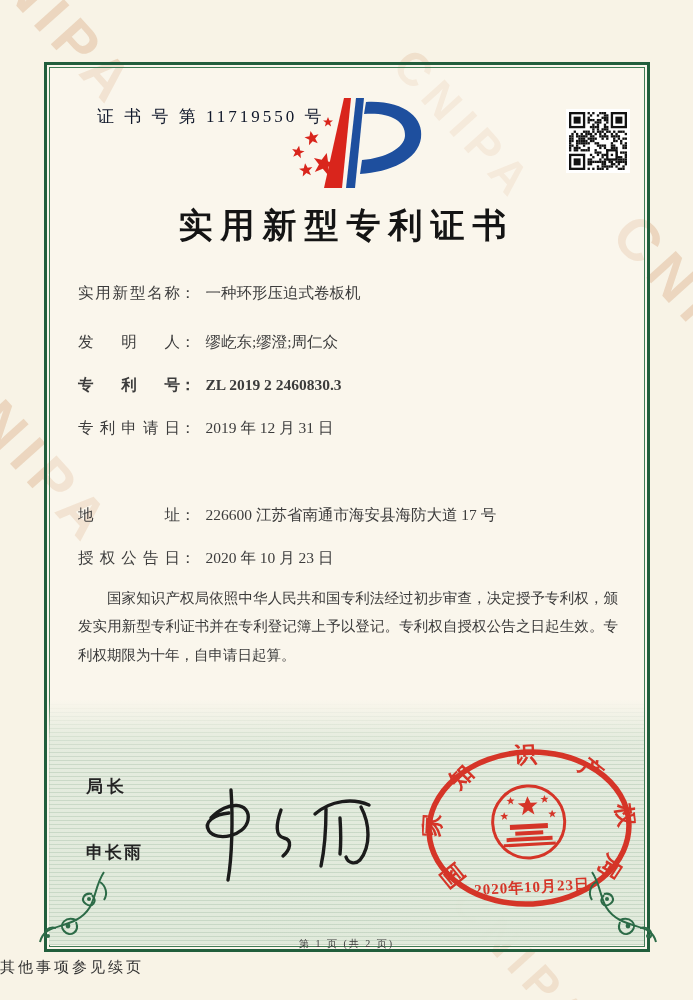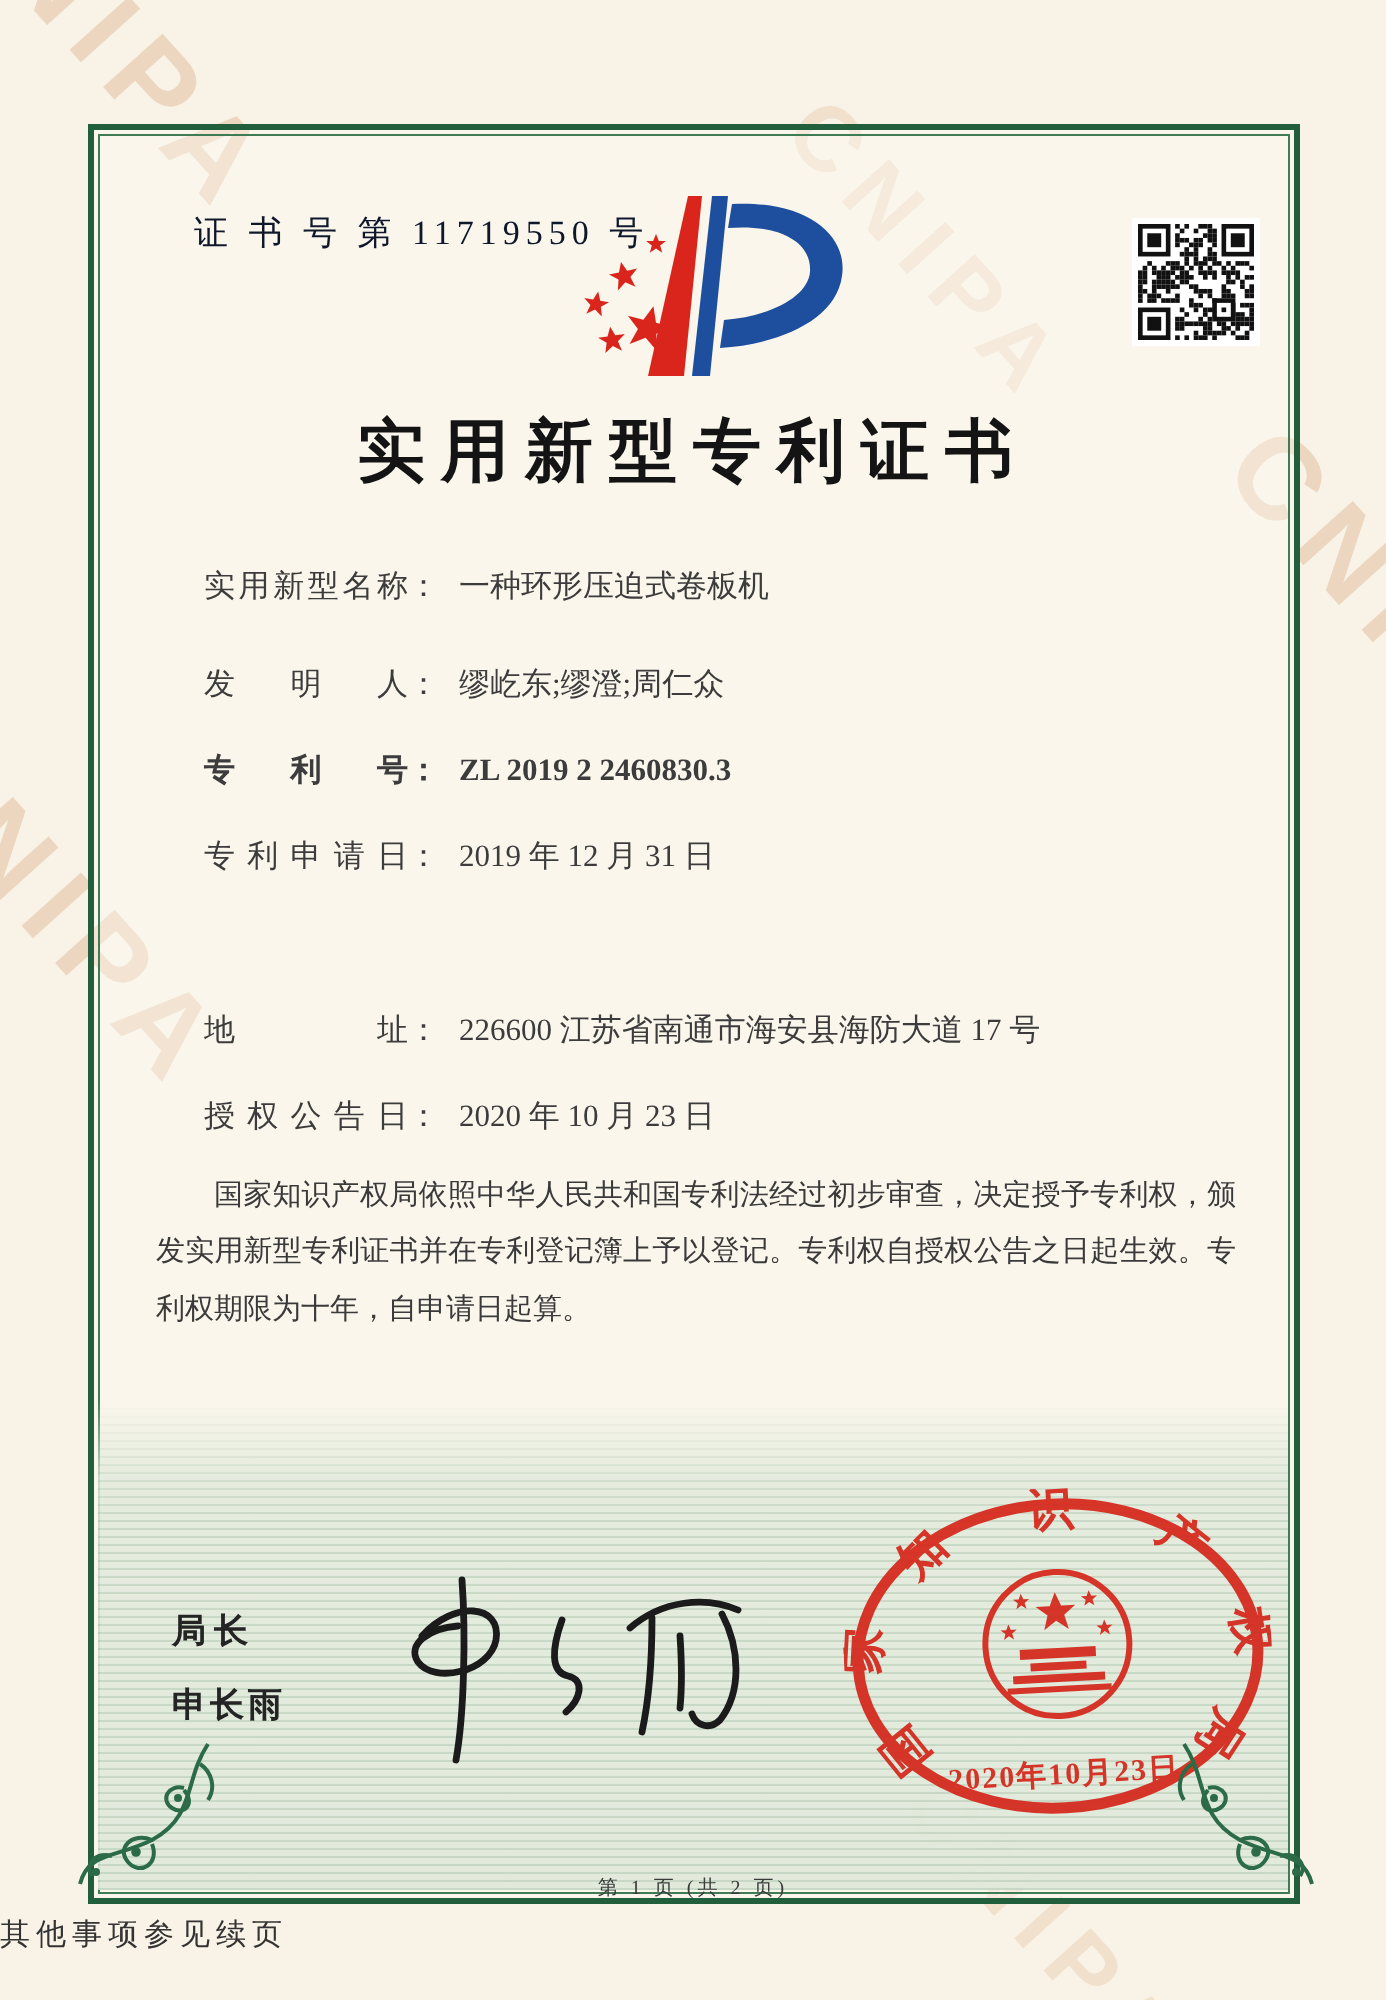--- a/index.html
+++ b/index.html
@@ -26,29 +26,29 @@
         mask-image:linear-gradient(180deg,transparent 0,black 60px);}
 
   .cert-no{position:absolute;left:78px;top:105px;font-size:17px;letter-spacing:3px;color:#0f172a;margin-left:19px;}
   .title{position:absolute;left:0;right:0;top:203px;text-align:center;font-size:34px;
          font-weight:bold;letter-spacing:8px;color:#141414;}
 
   .logo{position:absolute;left:258px;top:94px;}
   .qr{position:absolute;left:566px;top:109px;background:#fff;padding:3px;}
 
   .frow{position:absolute;left:78px;width:545px;font-size:15.5px;color:#3c3c3c;white-space:nowrap;}
-  .flabel{display:inline-block;width:102px;text-align:justify;text-align-last:justify;vertical-align:bottom;margin-left:24px;}
+  .flabel{display:inline-block;width:102px;text-align:justify;text-align-last:justify;vertical-align:bottom;}
   .fcolon{margin-right:10px;}
   .grant-right{position:absolute;left:282px;top:0;}
   .grant-right .flabel{width:86px;}
 
   .paras{position:absolute;left:78px;top:584px;width:540px;}
   .paras p{margin:0;font-size:14.5px;line-height:1.95;text-indent:2em;text-align:justify;color:#3a3a3a;}
 
-  .sig-title{position:absolute;left:86px;top:804px;font-size:17px;font-weight:bold;color:#242424;letter-spacing:4px;}
+  .sig-title{position:absolute;left:86px;top:775px;font-size:17px;font-weight:bold;color:#242424;letter-spacing:4px;}
   .sig-name{position:absolute;left:86px;top:841px;font-size:17px;font-weight:bold;color:#242424;letter-spacing:2px;}
   .signature{position:absolute;left:183px;top:778px;}
 
   .seal{position:absolute;left:422px;top:744px;transform:rotate(-3deg);opacity:0.93;}
   .seal text{font-family:"Liberation Serif","DejaVu Serif",serif;font-weight:bold;fill:#d5281b;}
 
   .page-no{position:absolute;left:0;right:0;top:919px;text-align:center;font-size:10px;
            letter-spacing:2px;color:#3b3b3b;margin-top:18px;}
   .footer-note{position:absolute;left:0;right:0;top:958px;text-align:left;font-size:15px;
            letter-spacing:3px;color:#333;}

